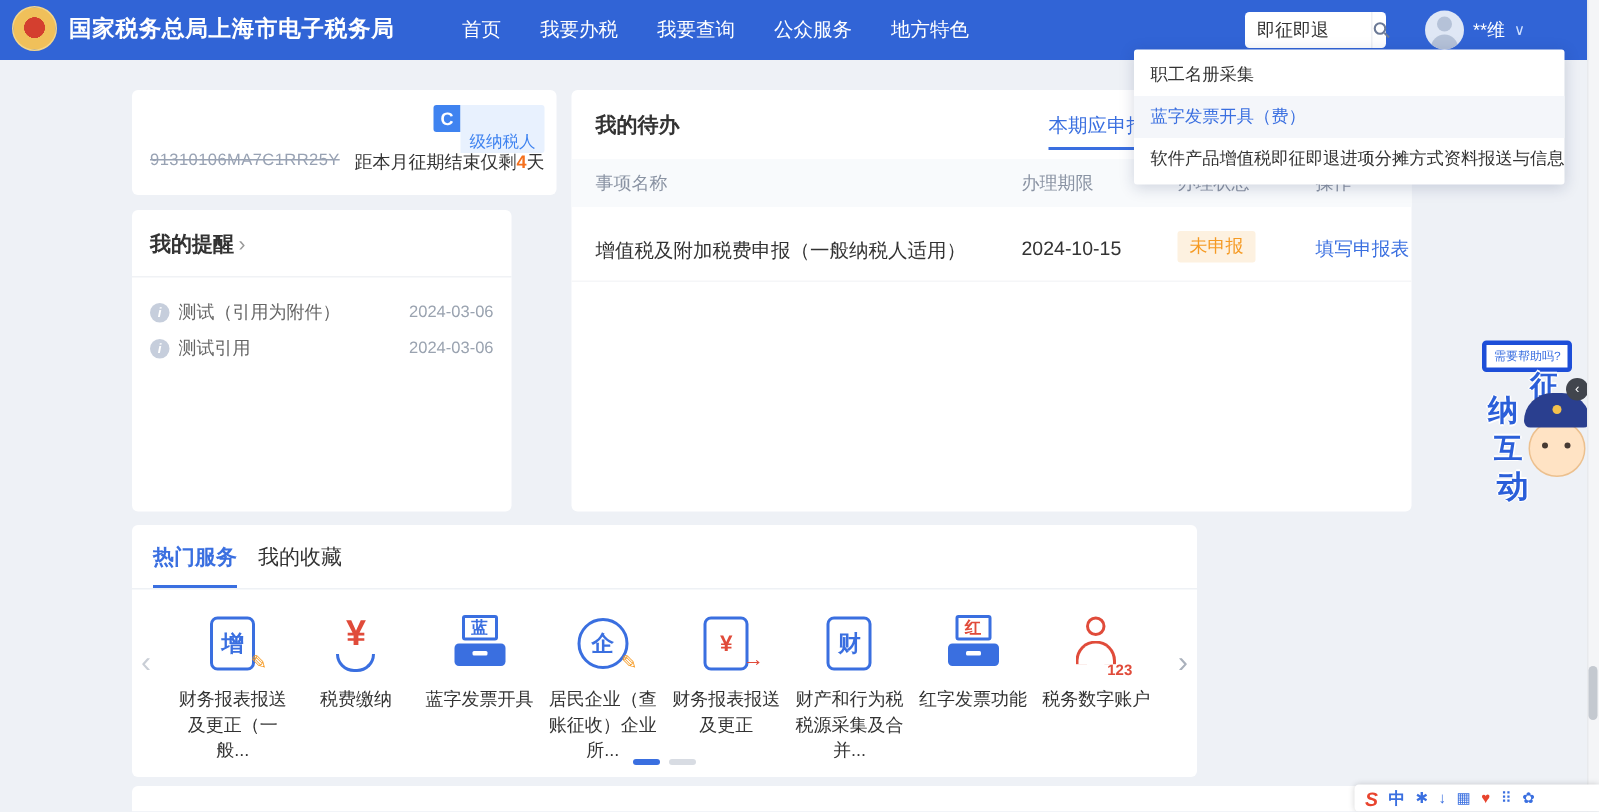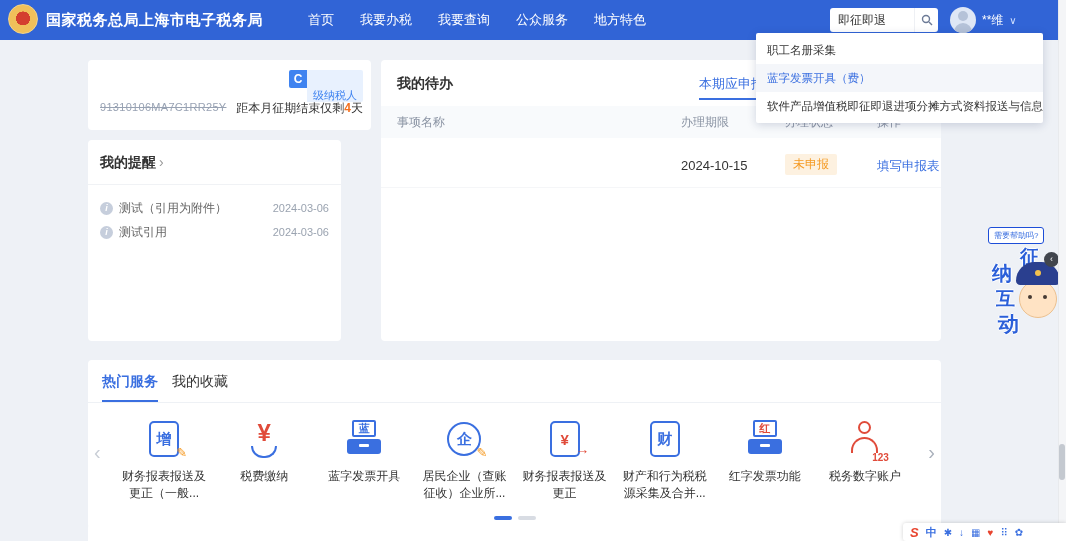--- a/index.html
+++ b/index.html
@@ -7,21 +7,21 @@
   body{font-family:"Liberation Sans","DejaVu Sans",sans-serif;background:#eef1f6;position:relative}
 
   
   .topbar{position:absolute;left:0;top:0;width:1066px;height:40px;background:#3164d6;z-index:10}
   .logo{position:absolute;left:8px;top:4px;width:30px;height:30px;border-radius:50%;
         background:radial-gradient(circle at 50% 48%,#d43f2f 0 34%,#f0c05a 35% 100%);
         border:1px solid #f3d58a}
   .app-title{position:absolute;left:46px;top:0;line-height:40px;color:#fff;font-size:15px;font-weight:bold;letter-spacing:.5px}
   .main-nav{position:absolute;left:308px;top:0;height:40px;display:flex;align-items:center;gap:26px}
   .nav-item{color:#fff;font-size:13px;cursor:pointer;white-space:nowrap}
-  .search-box{position:absolute;left:830px;top:8px;width:108px;height:24px;background:#fff;border-radius:3px;display:flex;align-items:center}
+  .search-box{position:absolute;left:830px;top:8px;width:94px;height:24px;background:#fff;border-radius:3px;display:flex;align-items:center}
   .search-input{border:none;outline:none;width:84px;padding-left:8px;font-size:12px;color:#333;background:transparent;font-family:inherit}
   .search-icon{width:24px;height:24px;display:flex;align-items:center;justify-content:center;border-left:1px solid #eef0f4;cursor:pointer}
   .user-area{position:absolute;left:950px;top:0;height:40px;display:flex;align-items:center;gap:6px}
   .avatar{width:26px;height:26px;border-radius:50%;background:#dfe7f5;position:relative;overflow:hidden;cursor:pointer}
   .av-head{position:absolute;left:8px;top:4px;width:10px;height:10px;border-radius:50%;background:#b5c2d8}
   .av-body{position:absolute;left:4px;top:16px;width:18px;height:12px;border-radius:9px 9px 0 0;background:#b5c2d8}
   .user-name{color:#fff;font-size:12px;cursor:pointer}
   .chevron{color:#cfe0ff;font-size:10px;cursor:pointer}
 
   
@@ -62,21 +62,21 @@
   .thead{position:absolute;left:0;top:46px;width:100%;height:32px;background:#f8fafc}
   .th{position:absolute;top:0;line-height:32px;font-size:12px;color:#8a93a3}
   .th1{left:16px}.th2{left:300px}.th3{left:404px}.th4{left:496px}
   .trow{position:absolute;left:0;top:84px;width:100%;height:44px;border-bottom:1px solid #f5f6f8;cursor:default}
   .td-name{position:absolute;left:16px;top:14px;font-size:13px;color:#333}
   .td-deadline{position:absolute;left:300px;top:14px;font-size:13px;color:#333}
   .td-status{position:absolute;left:404px;top:10px;background:#fdf1e0;color:#f59a23;font-size:12px;padding:2px 8px;border-radius:2px}
   .td-action{position:absolute;left:496px;top:14px;font-size:12.5px;color:#3a6fe0;cursor:pointer}
 
   
-  .services-card{left:88px;top:360px;width:853px;height:168px}
+  .services-card{left:88px;top:350px;width:710px;height:168px}
   .svc-tab{position:absolute;top:13px;font-size:14px;cursor:pointer}
   .svc-tab.t1{left:14px;color:#3a6fe0;font-weight:bold}
   .svc-tab.t2{left:84px;color:#333}
   .svc-underline{position:absolute;left:14px;top:40px;width:56px;height:2px;background:#3a6fe0}
   .svc-divider{position:absolute;left:0;top:42px;width:100%;height:1px;background:#eef1f5}
   .car-arrow{position:absolute;top:82px;font-size:20px;color:#c9ced6;cursor:pointer;line-height:20px}
   .car-arrow.prev{left:6px}.car-arrow.next{right:6px;color:#aab1bc}
   .svc-row{position:absolute;left:26px;right:26px;top:58px;display:flex}
   .svc-item{flex:1;text-align:center;cursor:pointer}
   .svc-icon{width:44px;height:44px;margin:0 auto;position:relative}
@@ -99,21 +99,21 @@
   .i7 .printer-top .glyph{color:#e04b3a}
   .p-head{position:absolute;left:15px;top:3px;width:13px;height:13px;border:2px solid #e04b3a;border-radius:50%}
   .p-body{position:absolute;left:8px;top:19px;width:27px;height:16px;border:2px solid #e04b3a;border-bottom:none;border-radius:14px 14px 0 0}
   .dots{position:absolute;left:0;right:0;bottom:8px;display:flex;justify-content:center;gap:6px}
   .dot{width:18px;height:4px;border-radius:2px;background:#d8dce3;cursor:pointer}
   .dot.active{background:#3a6fe0}
 
   .bottom-card{left:88px;top:524px;width:853px;height:17px;border-radius:4px 4px 0 0}
 
   
-  .help-tip{position:absolute;left:988px;top:227px;font-size:8px;color:#3a6fe0;background:#fff;border:1px solid #1d4ed8;
+  .help-tip{position:absolute;left:988px;top:227px;font-size:8px;color:#3a6fe0;background:#fff;border:3px solid #1d4ed8;
             border-radius:3px;padding:2px 5px;z-index:6;cursor:pointer;white-space:nowrap}
   .mascot{position:absolute;left:990px;top:244px;width:74px;height:98px;z-index:6;cursor:pointer}
   .m-char{position:absolute;font-weight:bold;color:#2b5fd9;
           text-shadow:-1px 0 #fff,1px 0 #fff,0 -1px #fff,0 1px #fff}
   .m-char.c1{left:2px;top:16px;font-size:20px}
   .m-char.c2{left:30px;top:0;font-size:19px}
   .m-char.c3{left:6px;top:42px;font-size:19px}
   .m-char.c4{left:8px;top:66px;font-size:21px}
   .m-face{position:absolute;left:26px;top:18px;width:44px;height:56px}
   .m-skin{position:absolute;left:3px;bottom:0;width:38px;height:38px;border-radius:50%;background:#ffe3c4;border:1px solid #ecc08e}
@@ -205,20 +205,21 @@
   <div class="todo-tab">本期应申报</div>
   <div class="todo-badge">1</div>
   <div class="tab-underline"></div>
   <div class="thead">
     <span class="th th1">事项名称</span>
     <span class="th th2">办理期限</span>
     <span class="th th3">办理状态</span>
     <span class="th th4">操作</span>
   </div>
   <div class="trow">
+    <span class="td-name">增值税及附加税费申报（一般纳税人适用）</span>
     <span class="td-deadline">2024-10-15</span>
     <span class="td-status">未申报</span>
     <a class="td-action">填写申报表</a>
   </div>
 </div>
 
 <div class="card services-card">
   <div class="svc-tab t1">热门服务</div>
   <div class="svc-tab t2">我的收藏</div>
   <div class="svc-underline"></div>

